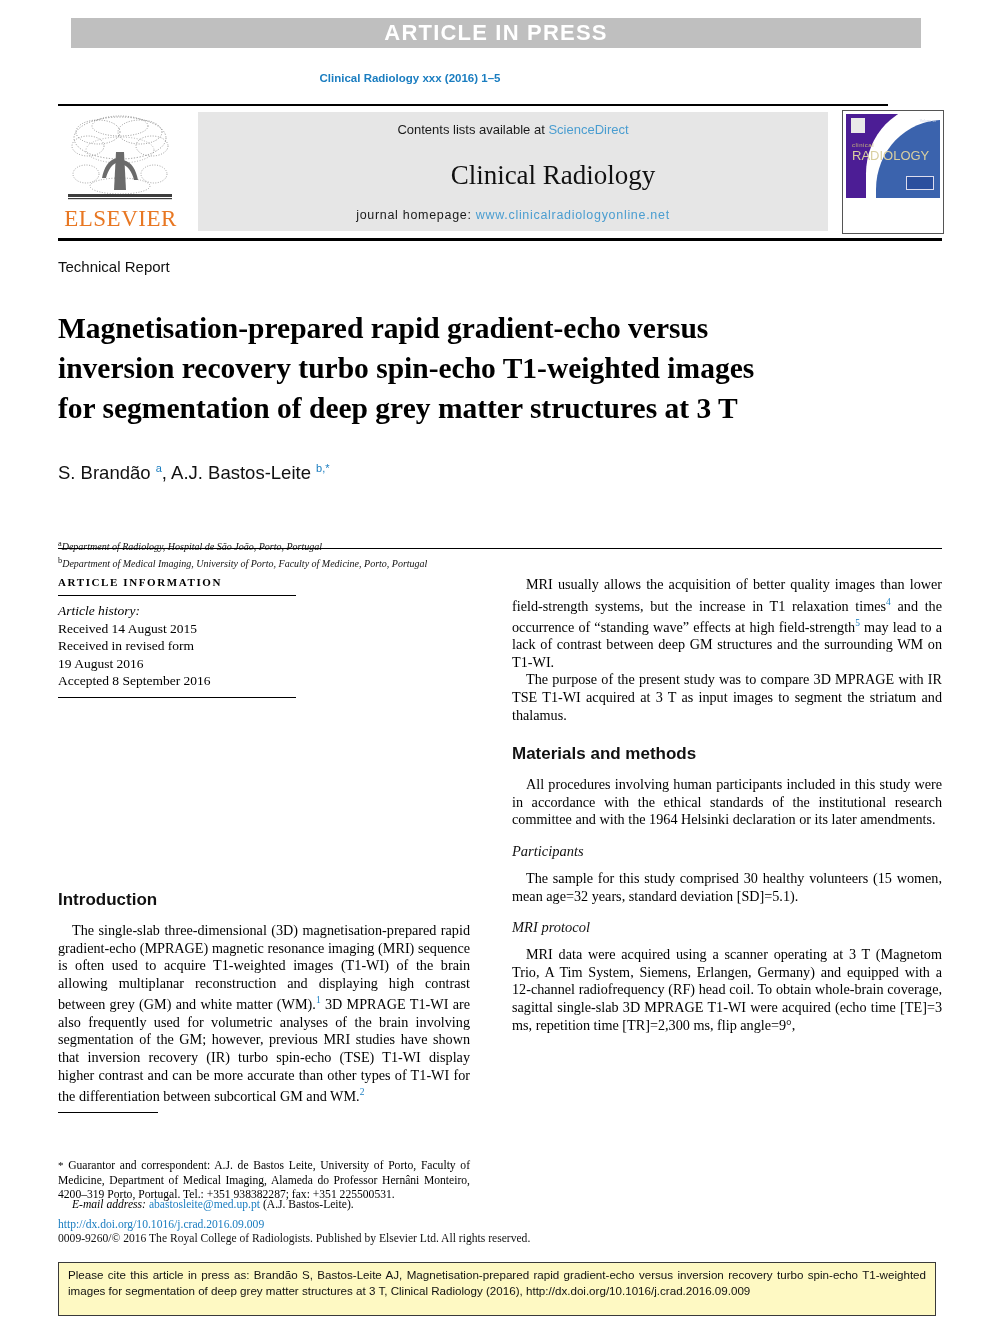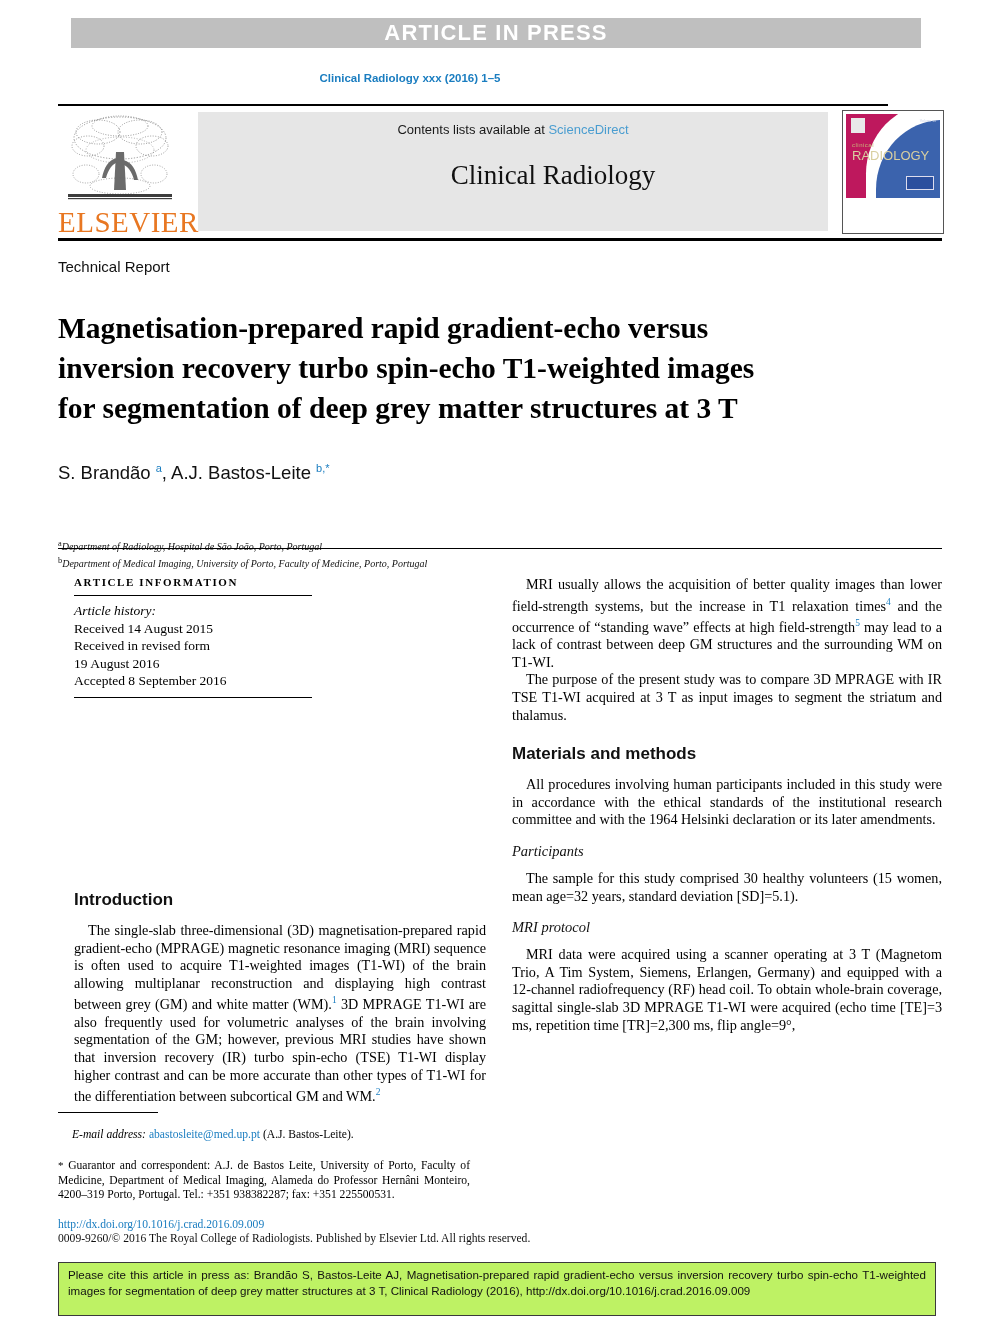--- a/index.html
+++ b/index.html
@@ -77,21 +77,21 @@
     height: 94px;
   }
   .elsevier-word {
     position: absolute;
     left: 0;
     top: 96px;
     width: 125px;
     text-align: center;
     color: #e87722;
     font-family: "Liberation Serif", serif;
-    font-size: 29px;
+    font-size: 23px;
     letter-spacing: 0.5px;
   }
   .journal-band {
     position: absolute;
     left: 140px;
     top: 2px;
     width: 630px;
     height: 119px;
     background: #e6e6e6;
   }
@@ -137,21 +137,21 @@
     width: 100px;
     height: 122px;
     border: 1px solid #555;
     background: #ffffff;
     overflow: hidden;
   }
   .cover-inner {
     position: absolute;
     left: 3px; top: 3px;
     width: 94px; height: 84px;
-    background: #be185d;
+    background: #4c1d95;
     overflow: hidden;
   }
   .cover-swoosh {
     position: absolute;
     right: -34px;
     bottom: -18px;
     width: 108px;
     height: 112px;
     background: #ffffff;
     border-radius: 62% 0 0 0;
@@ -263,21 +263,21 @@
     left: 58px;
     top: 548px;
     width: 884px;
     height: 1.2px;
     background: #000;
   }
 
   
   .col-left {
     position: absolute;
-    left: 74px;
+    left: 58px;
     top: 576px;
     width: 412px;
   }
   .col-right {
     position: absolute;
     left: 512px;
     top: 576px;
     width: 430px;
   }
 
@@ -351,21 +351,21 @@
     width: 412px;
     font-family: "Liberation Serif", serif;
     font-size: 11.6px;
     line-height: 14.6px;
     text-align: justify;
   }
   .footnote .star { font-size: 11px; }
   .email-line {
     position: absolute;
     left: 58px;
-    top: 1128px;
+    top: 1198px;
     width: 412px;
     font-family: "Liberation Serif", serif;
     font-size: 11.6px;
     text-indent: 14px;
   }
   .email-line .lbl { font-style: italic; }
   .email-line .mail { color: #1a7dc0; }
 
   .doi-line {
     position: absolute;
@@ -384,21 +384,21 @@
     color: #111;
   }
 
   
   .cite-box {
     position: absolute;
     left: 58px;
     top: 1262px;
     width: 876px;
     height: 52px;
-    background: #bef264;
+    background: #fef9c3;
     border: 1px solid #3a3a3a;
   }
   .cite-text {
     position: absolute;
     left: 9px;
     top: 4px;
     width: 858px;
     font-family: "Liberation Sans", sans-serif;
     font-size: 11.6px;
     line-height: 15.5px;
@@ -438,20 +438,23 @@
       </g>
     </svg>
     <div class="elsevier-word">ELSEVIER</div>
   </div>
 
   <div class="journal-band">
     <div class="contents-line">
       <span>Contents lists available at </span><span class="sd-link">ScienceDirect</span>
     </div>
     <div class="journal-name">Clinical Radiology</div>
+    <div class="homepage-line">
+      <span>journal homepage: </span><span class="hp-url">www.clinicalradiologyonline.net</span>
+    </div>
   </div>
 
   <div class="cover-thumb">
     <div class="cover-inner">
       <div class="cover-swoosh"></div>
       <div class="cover-swoosh2"></div>
       <div class="cover-elsev"></div>
       <div class="cover-tinytext">Volume xx</div>
       <div class="cover-title-sm">clinical</div>
       <div class="cover-title-lg">RADIOLOGY</div>

